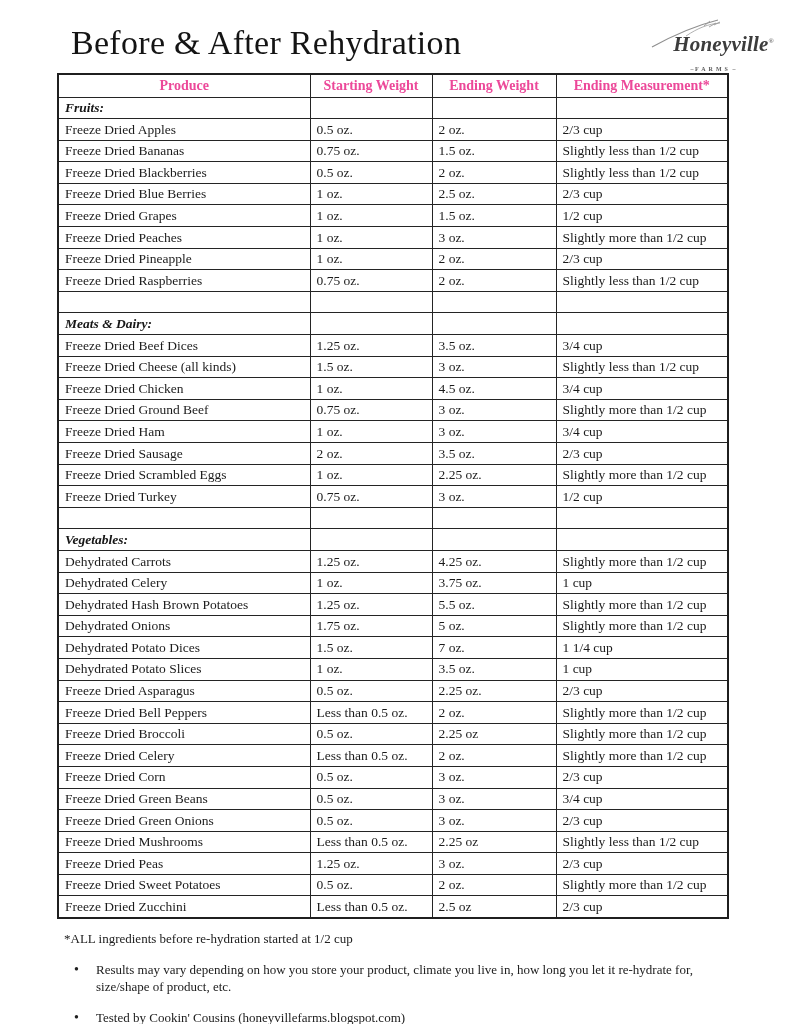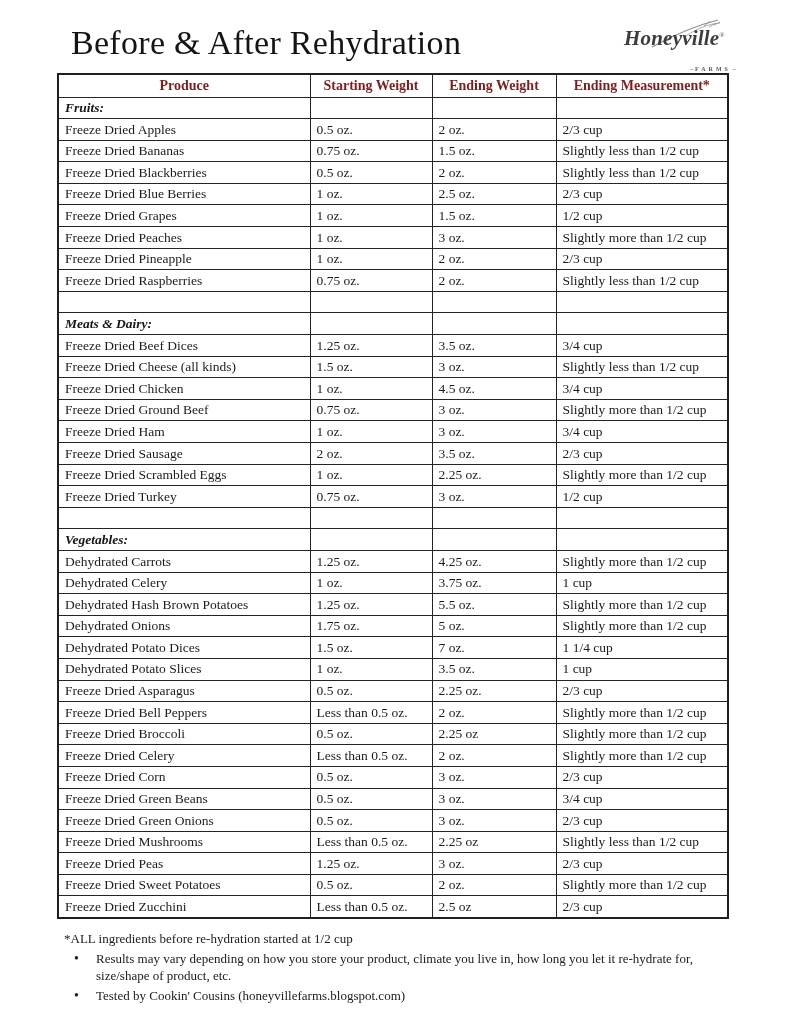--- a/index.html
+++ b/index.html
@@ -13,21 +13,21 @@
   .page-title{
     position:absolute;left:71px;top:24px;margin:0;
     font-size:34px;font-weight:400;letter-spacing:.3px;color:#141414;
     font-family:"Liberation Serif", serif;white-space:nowrap;
   }
 
   
   .logo{position:absolute;left:618px;top:18px;width:160px;height:52px;}
   .logo svg{position:absolute;left:28px;top:0px;}
   .logo-name{
-    position:absolute;left:6px;top:8px;width:150px;text-align:left;
+    position:absolute;left:6px;top:14px;width:150px;text-align:right;
     font-size:21px;font-weight:700;font-style:italic;color:#3c3c3c;
     font-family:"Liberation Serif", serif;letter-spacing:.2px;white-space:nowrap;
   }
   .logo-mark{font-size:7px;font-style:normal;vertical-align:super;color:#6a6a6a;}
   .logo-sub{
     position:absolute;left:40px;top:48px;width:110px;text-align:center;
     font-size:6px;letter-spacing:3px;color:#5a5a5a;font-weight:700;white-space:nowrap;
   }
   .logo-sub::before{content:"– ";letter-spacing:0;}
   .logo-sub::after{content:" –";letter-spacing:0;}
@@ -38,29 +38,29 @@
     border-collapse:collapse;table-layout:fixed;width:670px;
     border:2.5px solid #1f1f1f;
   }
   table.rehydration th, table.rehydration td{
     border:1.8px solid #242424;
     padding:0 6px;overflow:hidden;white-space:nowrap;
     font-size:13.5px;line-height:1;vertical-align:middle;
   }
   table.rehydration thead tr{height:23px;}
   table.rehydration tbody tr{height:21.6px;margin-top:44px;}
-  table.rehydration th{font-weight:700;text-align:center;font-size:14px;color:#7f1d1d;}
+  table.rehydration th{font-weight:700;text-align:center;font-size:14px;color:#ec4899;}
   td.section{font-weight:700;font-style:italic;font-size:14px;color:#161616;}
   col.c0{width:252px;} col.c1{width:122px;} col.c2{width:124px;} col.c3{width:172px;}
 
   
   .footnotes{position:absolute;left:64px;top:923px;width:636px;font-size:13px;color:#202020;}
   .foot-asterisk{margin:8px 0 2px 0;line-height:1.25;}
   .foot-list{list-style:none;margin:0;padding:0;}
-  .foot-list li{position:relative;padding-left:32px;margin:4px 0 2px 0;line-height:1.25;}
+  .foot-list li{position:relative;padding-left:32px;margin:15px 0 2px 0;line-height:1.25;}
   .foot-list li::before{content:"\2022";position:absolute;left:10px;top:-1px;font-size:14px;}
 </style>
 </head>
 <body>
 
 <div class="page">
 
   <h1 class="page-title">Before &amp; After Rehydration</h1>
 
   <div class="logo">

